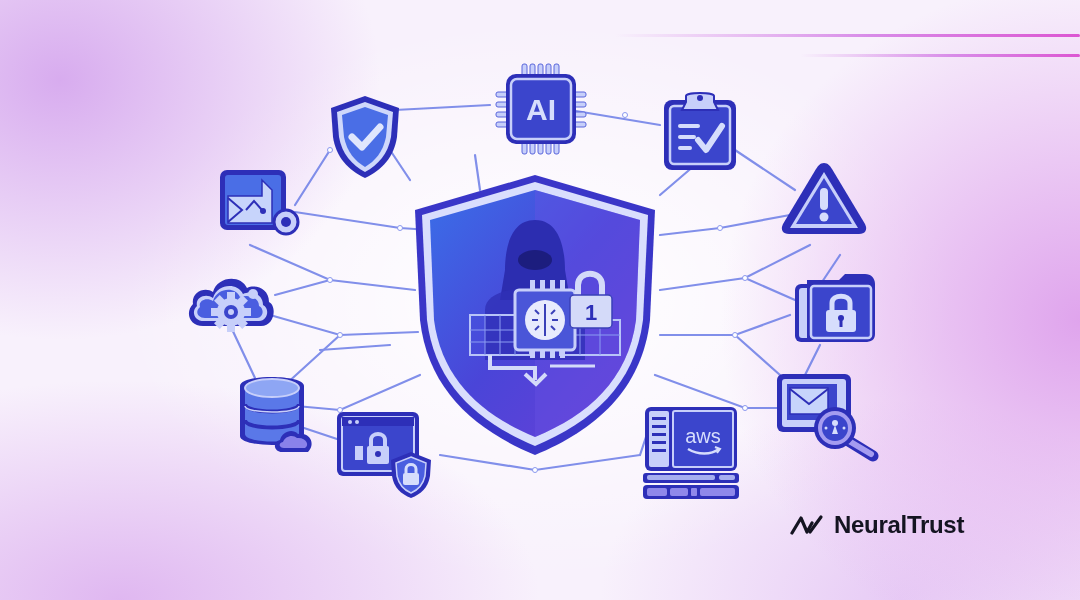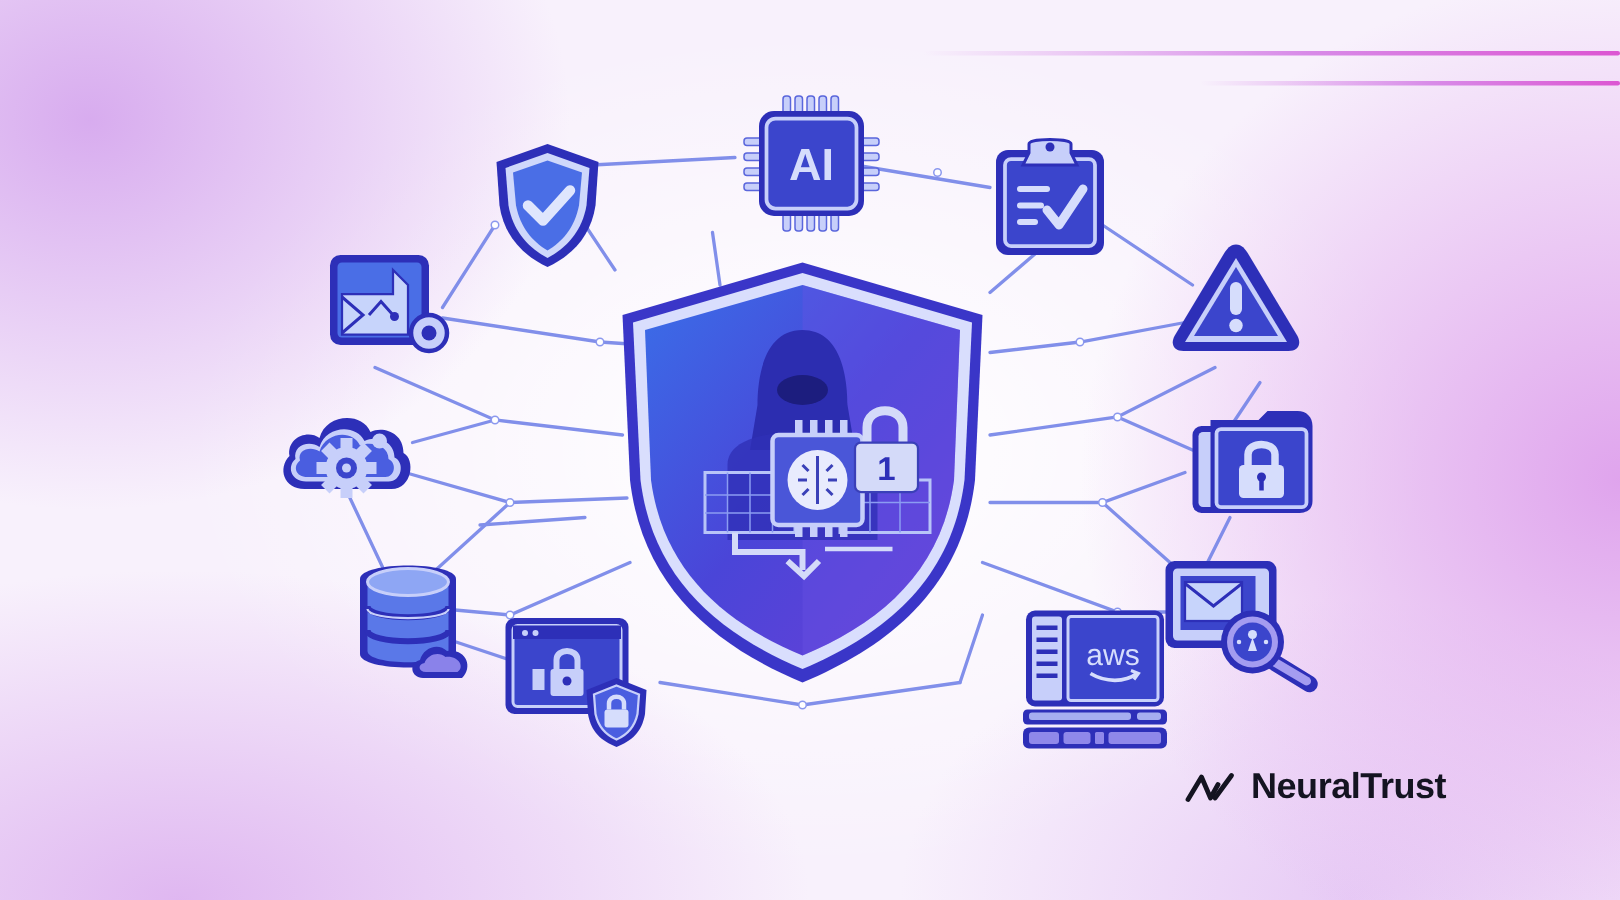--- a/index.html
+++ b/index.html
@@ -285,21 +285,21 @@
     <path d="M36 36 L36 30 C36 22 50 22 50 30 L50 36" fill="none" stroke="#c7cffa" stroke-width="4"></path>
     <rect x="32" y="36" width="22" height="18" rx="2" fill="#c7cffa"></rect>
     <circle cx="43" cy="44" r="3" fill="#2d2fb8"></circle>
     <path d="M76 42 L96 50 L95 66 C93 78 86 84 76 88 C66 84 59 78 57 66 L56 50 Z" fill="#2d2fb8"></path>
     <path d="M76 47 L91 53 L90 66 C88 75 83 80 76 83 C69 80 64 75 62 66 L61 53 Z" fill="#4a5ee0" stroke="#c7cffa" stroke-width="1.5"></path>
     <path d="M71 63 L71 59 C71 53 81 53 81 59 L81 63" fill="none" stroke="#d6ddfc" stroke-width="3"></path>
     <rect x="68" y="63" width="16" height="12" rx="2" fill="#d6ddfc"></rect>
   </svg>
 </div>
 
-<div class="node" style="left:682px;top:405px;width:100px;height:95px;">
+<div class="node" style="left:643px;top:405px;width:100px;height:95px;">
   <svg width="100" height="95" viewBox="0 0 100 95">
     <rect x="2" y="2" width="92" height="64" rx="6" fill="#2d2fb8"></rect>
     <rect x="6" y="6" width="20" height="56" rx="2" fill="#c7cffa"></rect>
     <g fill="#2d2fb8">
         <rect x="9" y="12" width="14" height="3"></rect>
         <rect x="9" y="20" width="14" height="3"></rect>
         <rect x="9" y="28" width="14" height="3"></rect>
         <rect x="9" y="36" width="14" height="3"></rect>
         <rect x="9" y="44" width="14" height="3"></rect>
       </g>

